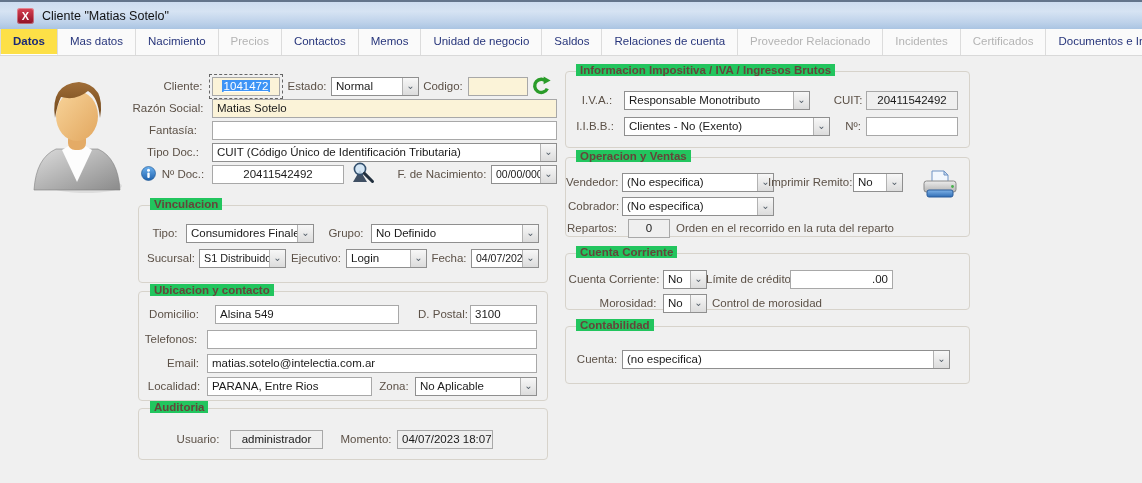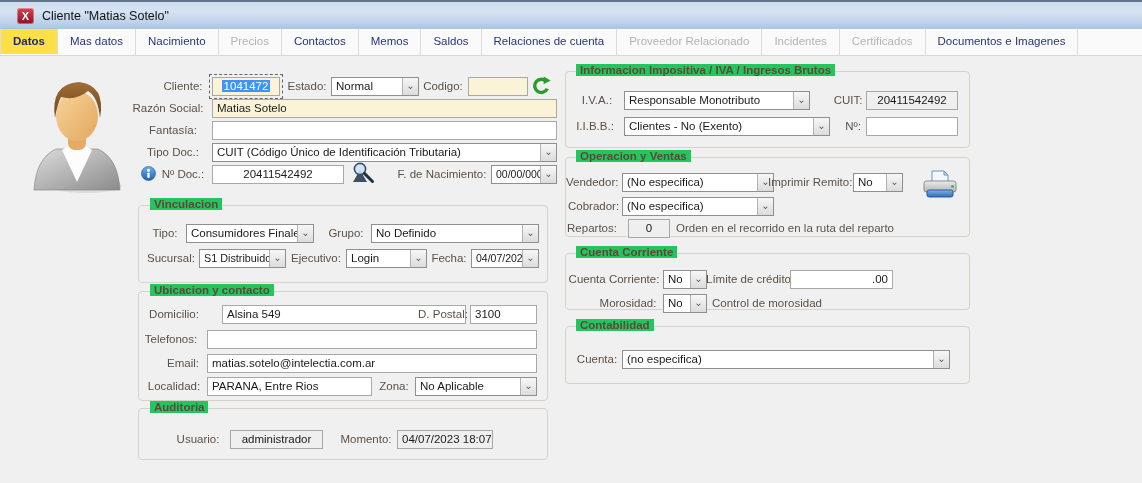--- a/index.html
+++ b/index.html
@@ -38,21 +38,21 @@
   .content { position:absolute; left:0; top:56px; width:1142px; height:427px; background:#f0f0f0; }
   .lbl { position:absolute; color:#5c5147; text-align:center; white-space:nowrap; font-size:11.5px; }
   .hint { position:absolute; color:#5c5147; white-space:nowrap; font-size:11.5px; }
   .txt {
     position:absolute; height:19px; border:1px solid #a8a8a8; background:#fff;
     padding:0 4px; line-height:17px; white-space:nowrap; overflow:hidden; font-size:11.5px; color:#1a1a1a;
   }
   .cream { background:#fbf3d8; }
   .ro { background:#efefef; text-align:center; }
   .focused { outline:1px dashed #666; outline-offset:2px; text-align:center; }
-  .sel { font-style:normal; background:#3d94f6; color:#fff; padding:0 2px; }
+  .sel { font-style:normal; background:#3d94f6; color:#fff; padding:0 2px;text-decoration:underline; }
   .combo {
     position:absolute; height:19px; border:1px solid #8f8f8f; background:#fff;
     display:flex; overflow:hidden;
   }
   .combo .t { flex:1; padding:1px 4px; line-height:15px; white-space:nowrap; overflow:hidden; color:#1a1a1a; }
   .combo .b {
     width:16px; border-left:1px solid #b2b2b2;
     background:linear-gradient(#f7f7f7,#dcdcdc);
     color:#55606b; font-size:10px; line-height:16px; text-align:center; cursor:default;
   }
@@ -73,20 +73,21 @@
     <span class="titletext">Cliente "Matias Sotelo"</span>
   </div>
 
   <div class="tabstrip" id="tabstrip">
       <div class="tab active">Datos</div>
       <div class="tab ">Mas datos</div>
       <div class="tab ">Nacimiento</div>
       <div class="tab disabled">Precios</div>
       <div class="tab ">Contactos</div>
       <div class="tab ">Memos</div>
+      <div class="tab ">Unidad de negocio</div>
       <div class="tab ">Saldos</div>
       <div class="tab ">Relaciones de cuenta</div>
       <div class="tab disabled">Proveedor Relacionado</div>
       <div class="tab disabled">Incidentes</div>
       <div class="tab disabled">Certificados</div>
       <div class="tab ">Documentos e Imagenes</div>
     </div>
 
   <div class="content">
 
@@ -187,21 +188,21 @@
       </span>
     <span class="lbl" style="left:430px;top:196px;width:38px">Fecha:</span>
     <span class="combo" style="left:471px;top:193px;width:68px">
         <span class="t" style="font-size:10.5px">04/07/2023</span>
         <span class="b">⌄</span>
       </span>
 
     <div class="grp" style="left:138px;top:235px;width:410px;height:110px"></div>
     <span class="gt" style="left:150px;top:228px">Ubicacion y contacto</span>
     <span class="lbl" style="left:144px;top:252px;width:60px">Domicilio:</span>
-    <span class="txt" style="left:222px;top:249px;width:244px">Alsina 549</span>
+    <span class="txt" style="left:215px;top:249px;width:184px">Alsina 549</span>
     <span class="lbl" style="left:418px;top:252px;width:50px">D. Postal:</span>
     <span class="txt" style="left:470px;top:249px;width:67px">3100</span>
     <span class="lbl" style="left:138px;top:277px;width:66px">Telefonos:</span>
     <span class="txt" style="left:207px;top:274px;width:330px"></span>
     <span class="lbl" style="left:162px;top:301px;width:42px">Email:</span>
     <span class="txt" style="left:207px;top:298px;width:330px">matias.sotelo@intelectia.com.ar</span>
     <span class="lbl" style="left:144px;top:324px;width:60px">Localidad:</span>
     <span class="txt" style="left:207px;top:321px;width:165px">PARANA, Entre Rios</span>
     <span class="lbl" style="left:376px;top:324px;width:36px">Zona:</span>
     <span class="combo" style="left:415px;top:321px;width:122px">

